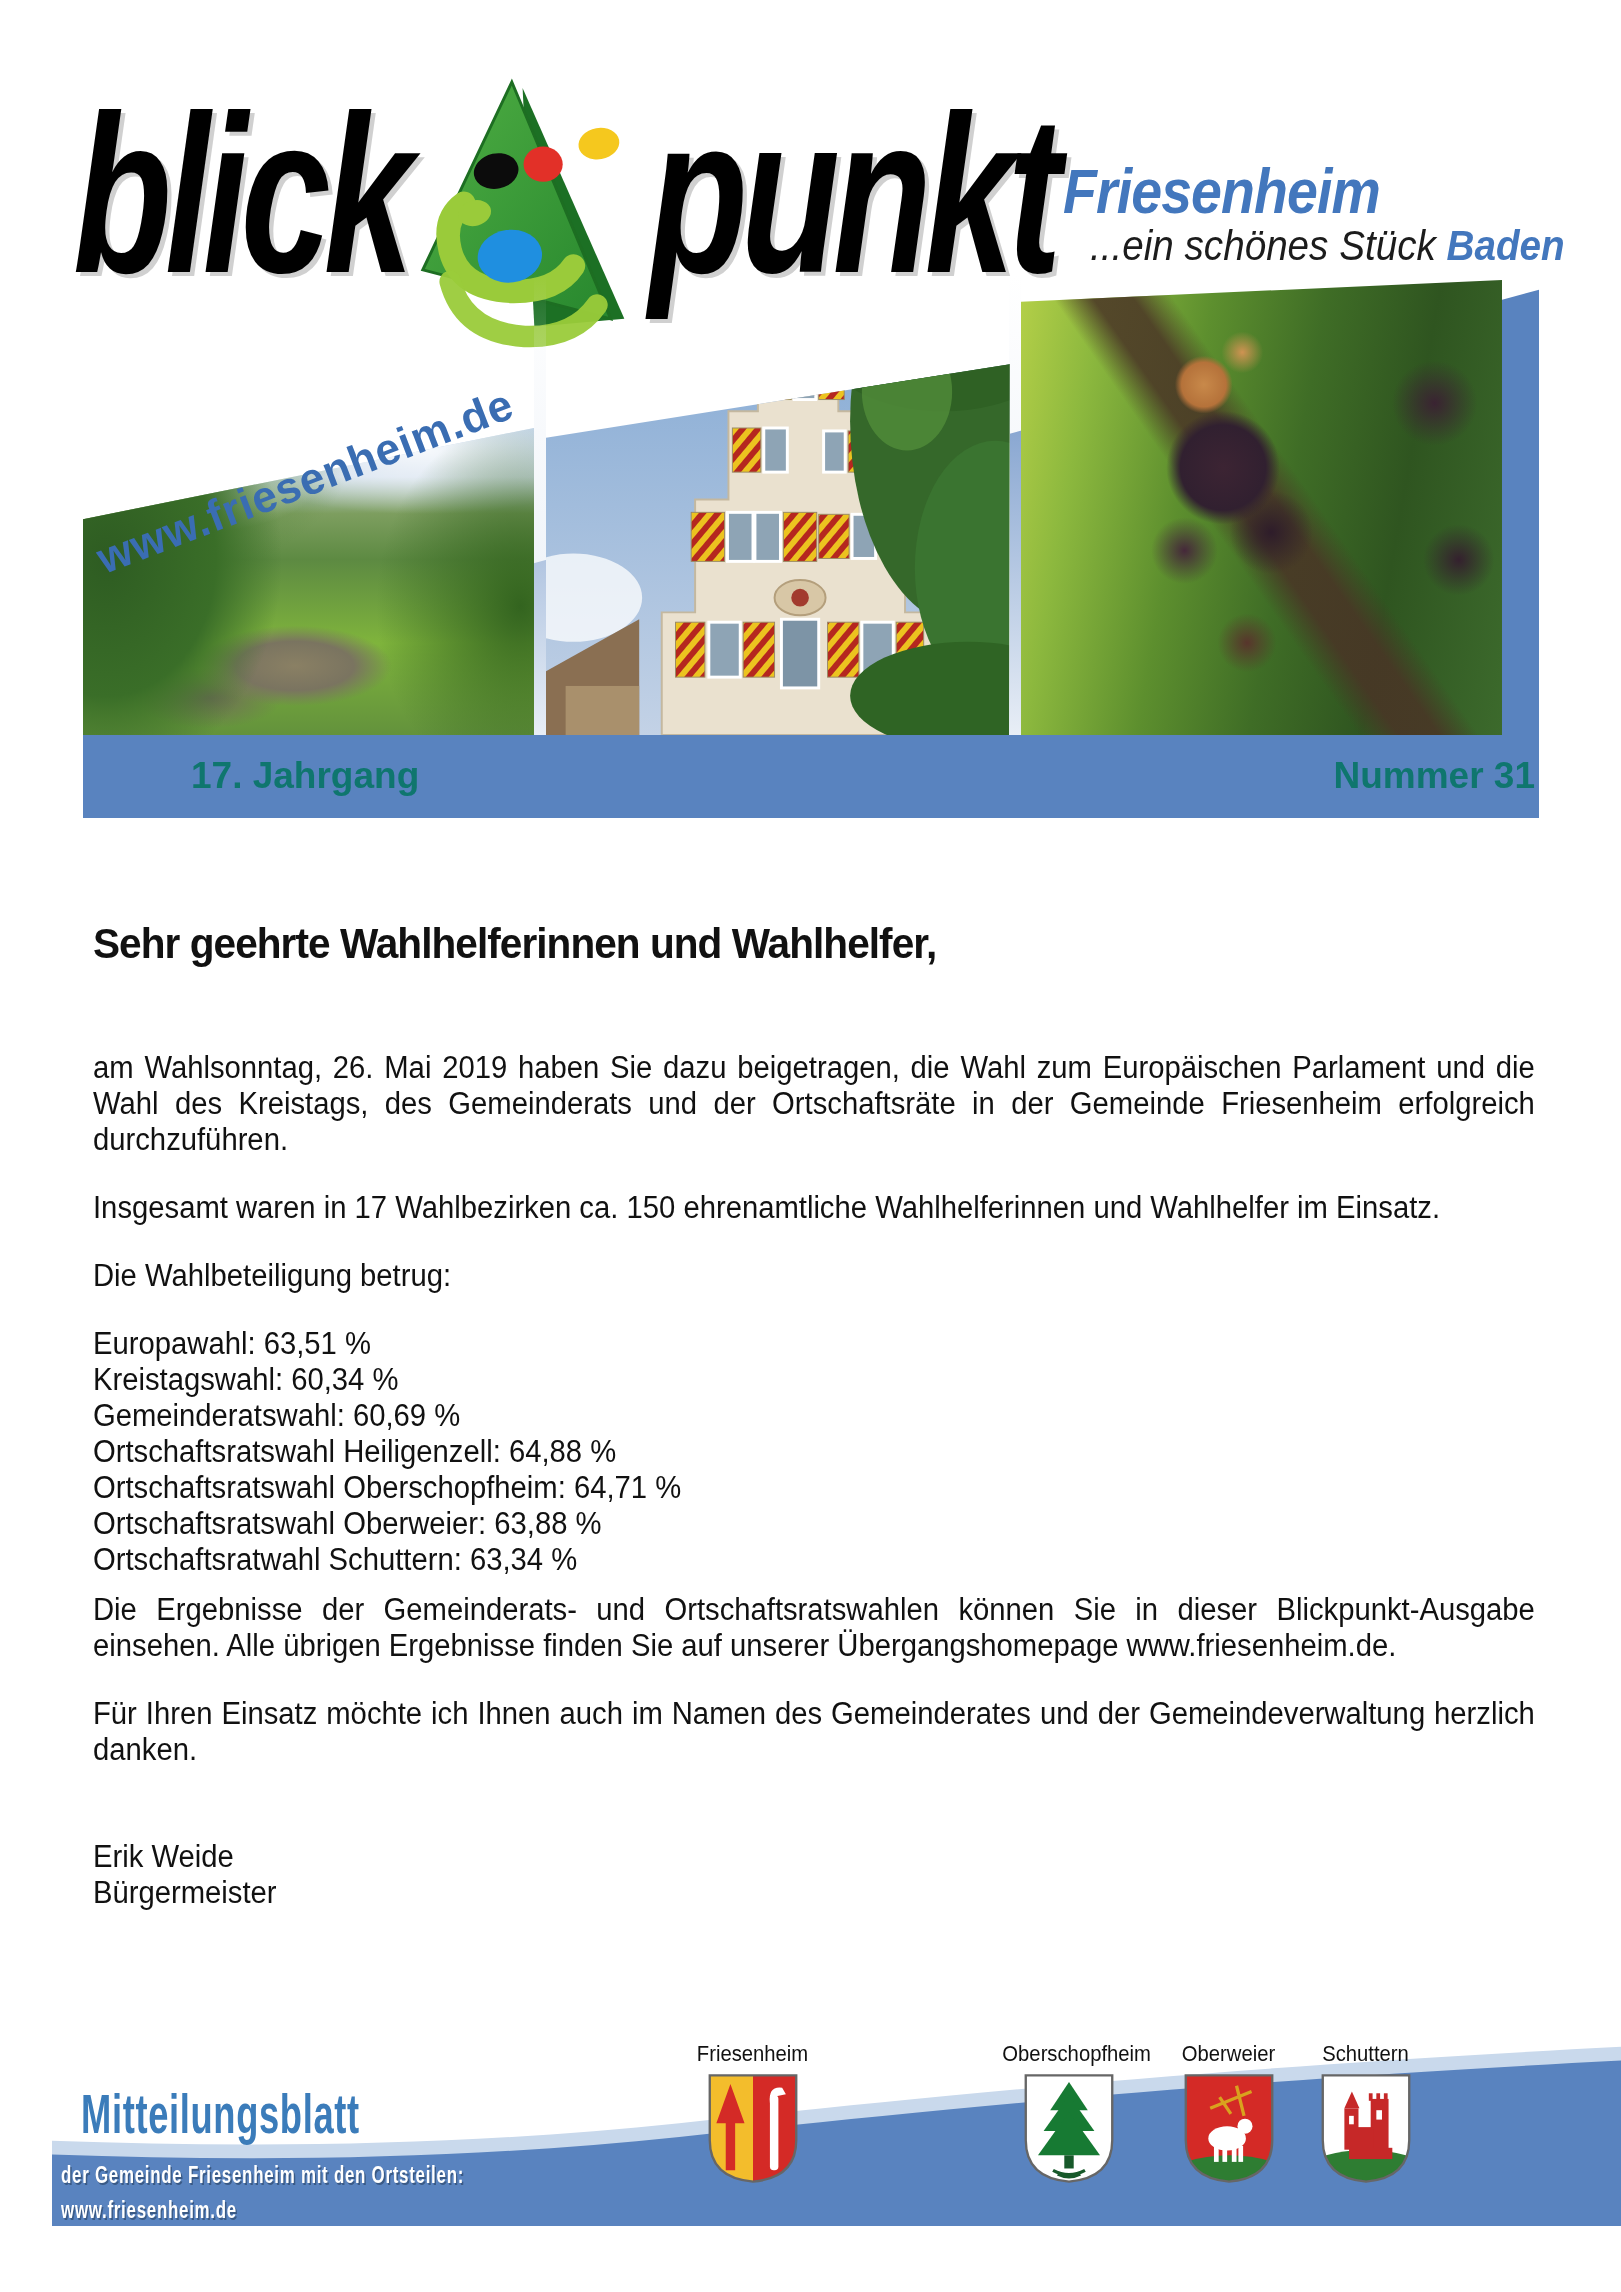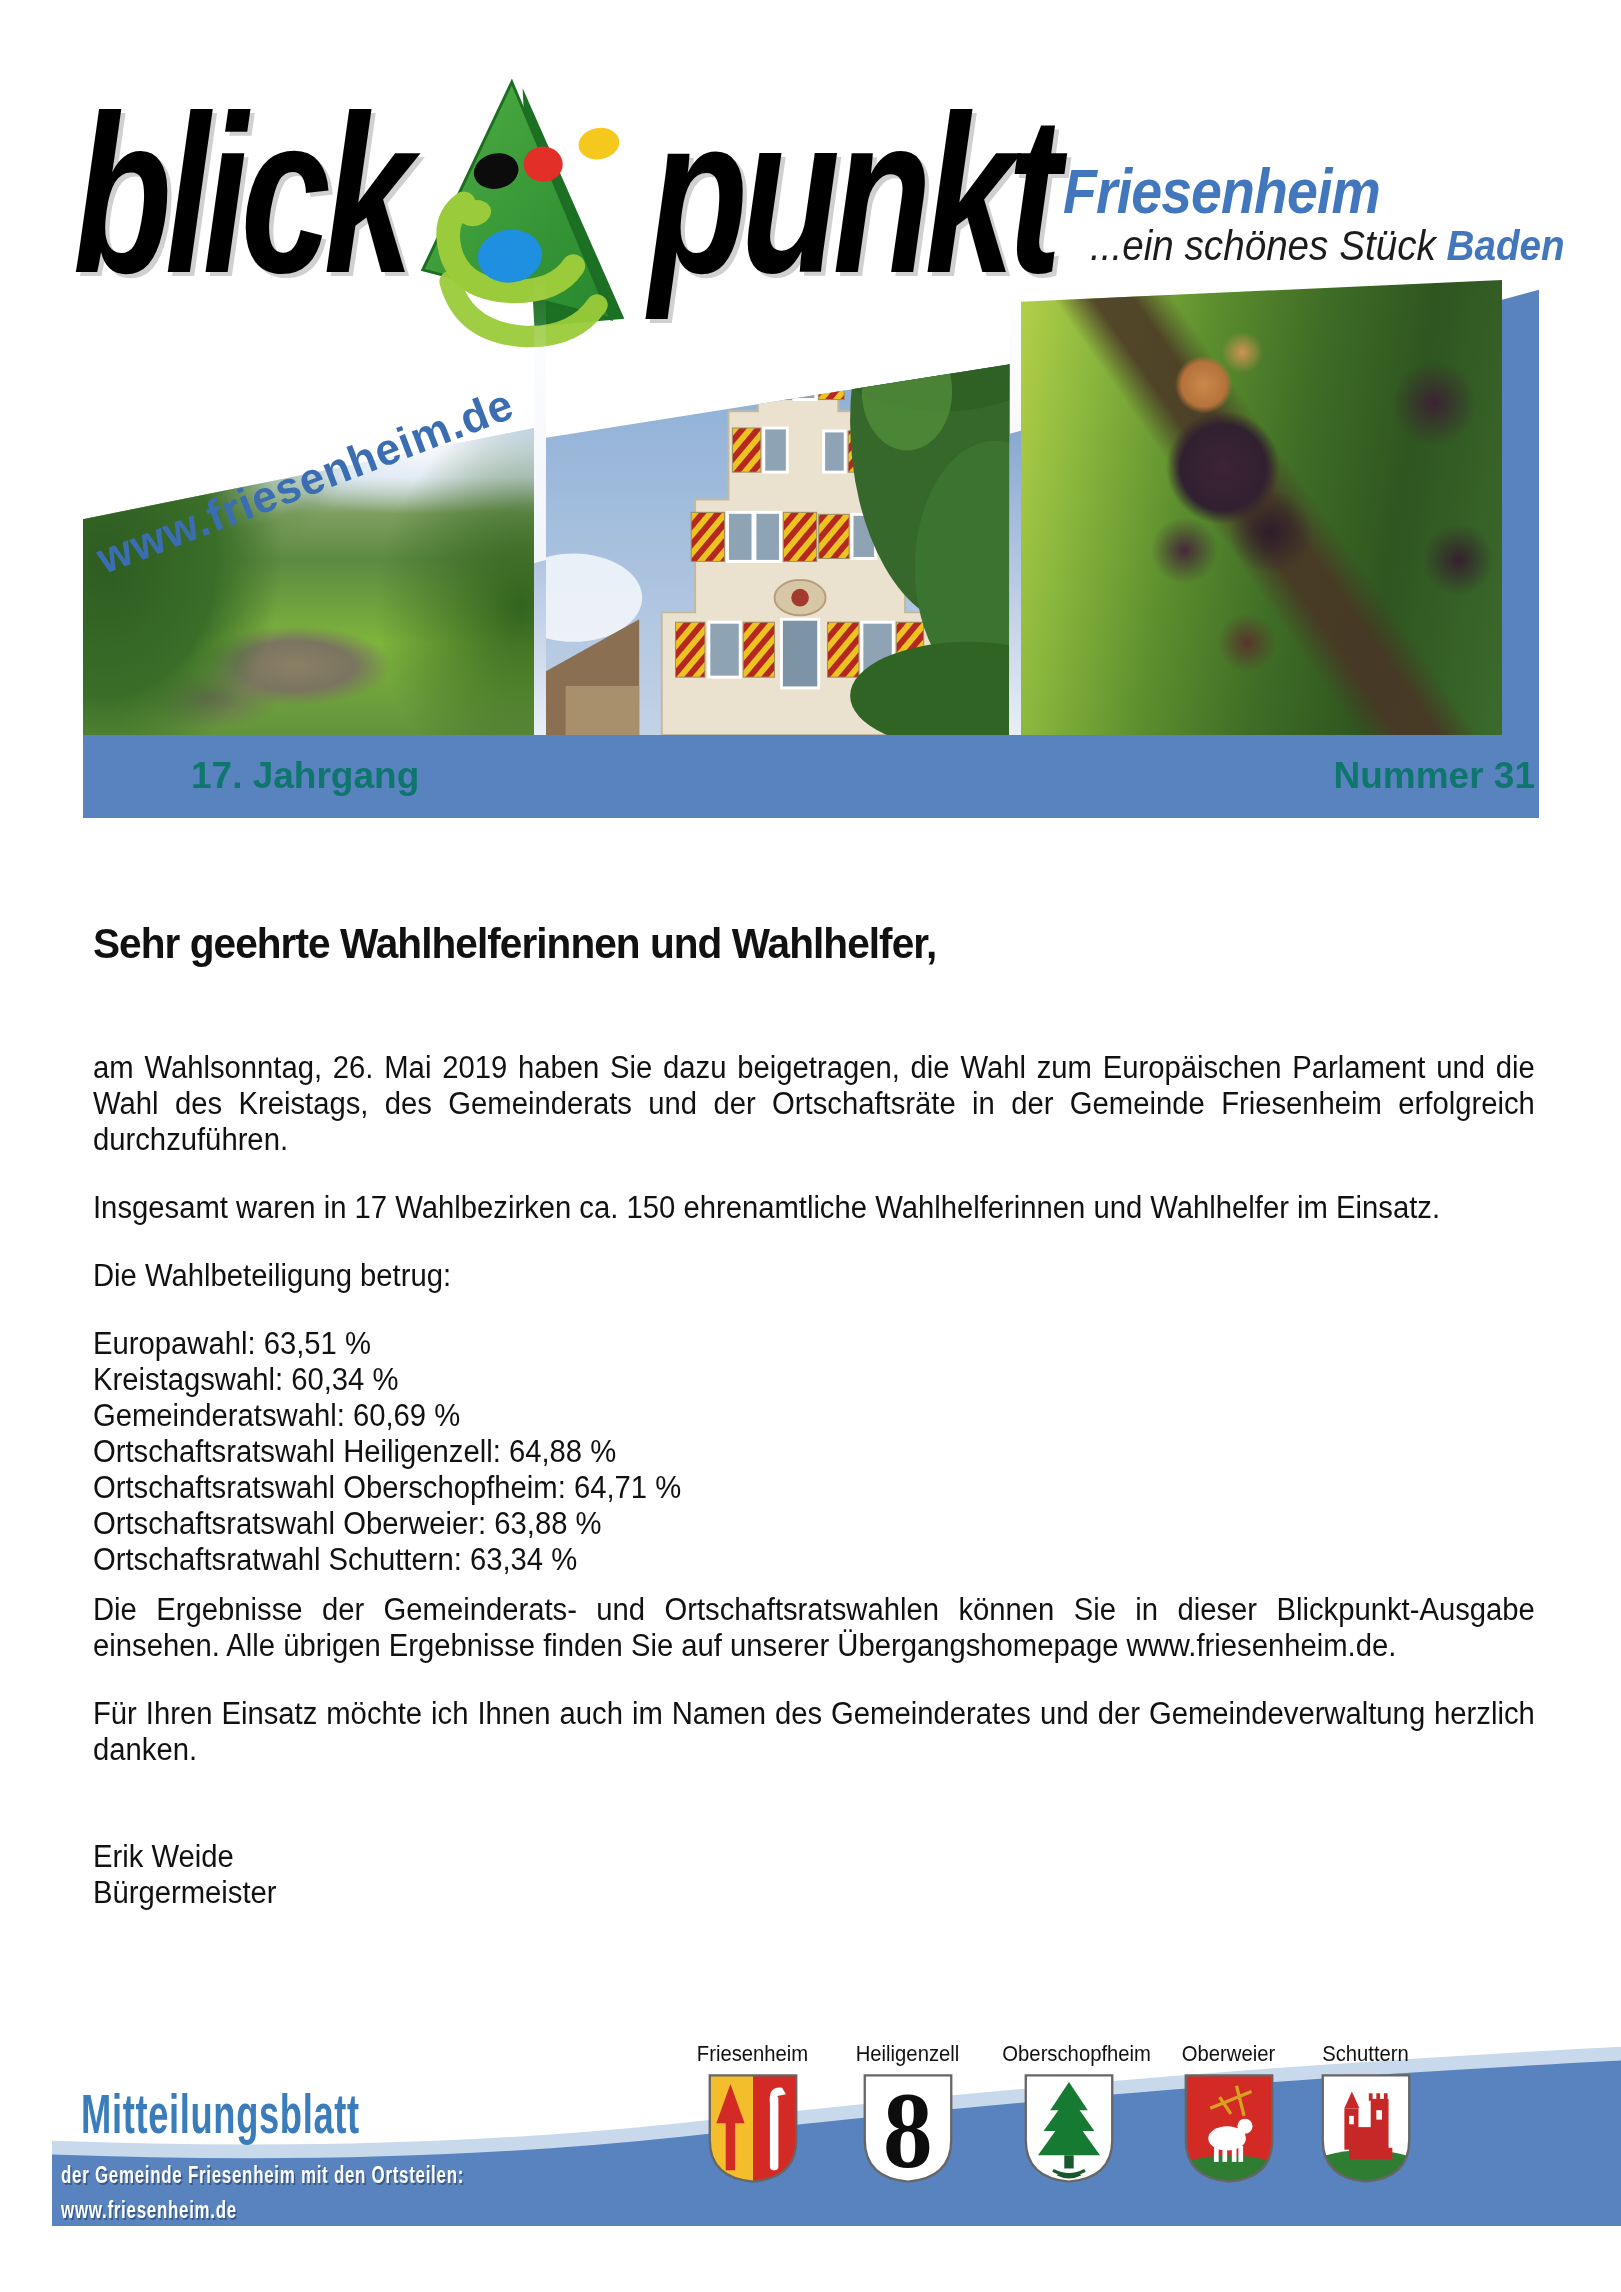--- a/index.html
+++ b/index.html
@@ -228,27 +228,20 @@
         <rect width="50" height="120" fill="#f3bd2c"></rect>
         <rect x="50" width="50" height="120" fill="#d42a26"></rect>
         <path d="M26,12 L41,54 L31,54 L31,104 L21,104 L21,54 L11,54 Z" fill="#d42a26"></path>
         <rect x="68" y="24" width="9" height="80" rx="4" fill="#fff"></rect>
         <path d="M68,32 Q66,14 81,16 L85,23 L76,25 Q70,26 70,32 Z" fill="#fff"></path>
       </g>
       <path d="M4,3 H96 V72 Q96,112 50,116 Q4,112 4,72 Z" fill="none" stroke="#666" stroke-width="2.5"></path>
     </svg>
   </div>
 
-  <div class="crest c-heiligenzell">
-    <div class="crest-label">Heiligenzell</div>
-    <svg width="94" height="116" viewBox="0 0 100 120">
-      <path d="M4,3 H96 V72 Q96,112 50,116 Q4,112 4,72 Z" fill="#fff" stroke="#666" stroke-width="2.5"></path>
-      <text x="50" y="100" text-anchor="middle" font-family="'DejaVu Serif',serif" font-size="104" font-weight="bold" fill="#0d0d0d" textLength="54" lengthAdjust="spacingAndGlyphs">8</text>
-    </svg>
-  </div>
 
   <div class="crest c-oberweier">
     <div class="crest-label">Oberweier</div>
     <svg width="94" height="116" viewBox="0 0 100 120">
       <defs>
           <clipPath id="cpO">
             <path d="M4,3 H96 V72 Q96,112 50,116 Q4,112 4,72 Z"></path>
           </clipPath>
         </defs>
       <g clip-path="url(#cpO)">

